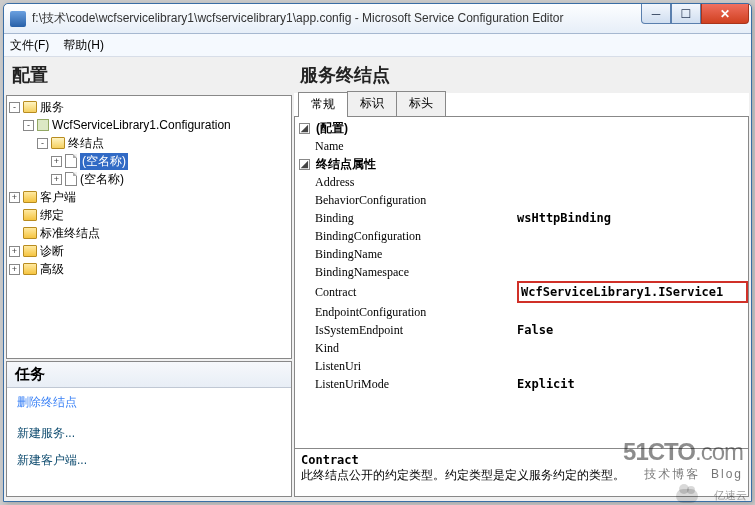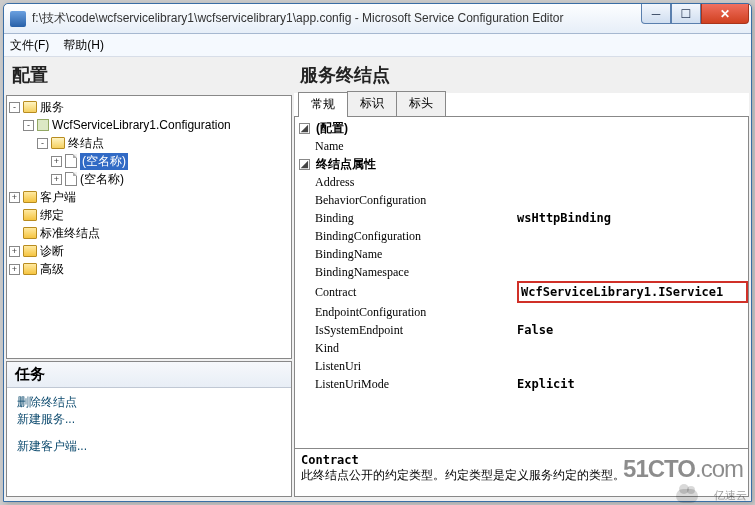--- a/index.html
+++ b/index.html
@@ -46,21 +46,21 @@
 .page::after { content: ""; position: absolute; right: -1px; top: -1px; width: 0; height: 0;
   border-top: 4px solid #f0f0f0; border-left: 4px solid #aaa; }
 .leaf { width: 12px; height: 12px; margin-right: 3px; background: #dce8c4;
   border: 1px solid #92a864; }
 .sel { background: #316ac5; color: #fff; padding: 0 2px; }
 
 .tasksec { border: 1px solid #888; background: #fff; }
 .tasksec-hd { background: linear-gradient(#f6f8fb,#e8eef6); border-bottom: 1px solid #c0c8d4;
   font-size: 15px; font-weight: bold; padding: 3px 8px; }
 .tasksec-body { padding: 6px 10px; font-size: 12px; height: 108px; }
-.tasklink { color: #0c4a6e; margin-bottom: 0; cursor: pointer; }
+.tasklink { color: #3b82f6; margin-bottom: 14px; cursor: pointer; }
 .tasklinkdot { color: #0c4a6e; margin-bottom: 10px; cursor: pointer; }
 
 .tabs { display: flex; background: #fff; height: 24px; align-items: flex-end;
   border-bottom: 1px solid #888; padding-left: 4px; gap: 0; font-size: 12px; }
 .tab { border: 1px solid #888; border-bottom: none; padding: 3px 12px 4px 12px;
   background: #f0f0f0; margin-right: -1px; }
 .tab.active { background: #fff; position: relative; top: 1px; }
 
 .propswrap { border: 1px solid #888; border-top: none; flex: 1; background: #fff;
   display: flex; flex-direction: column; }
@@ -260,17 +260,18 @@
           <div class="hn">Contract</div>
           <div>此终结点公开的约定类型。约定类型是定义服务约定的类型。</div>
         </div>
       </div>
     </div>
   </div>
 </div>
 
 <div class="watermark">
   <span>51CTO</span><span style="font-weight:normal">.com</span>
+  <small><span>技术博客</span>&nbsp;&nbsp;<span>Blog</span></small>
 </div>
 <div class="wm2">
   <span class="cloud"></span>
   <span>亿速云</span>
 </div>
 
 </body></html>

